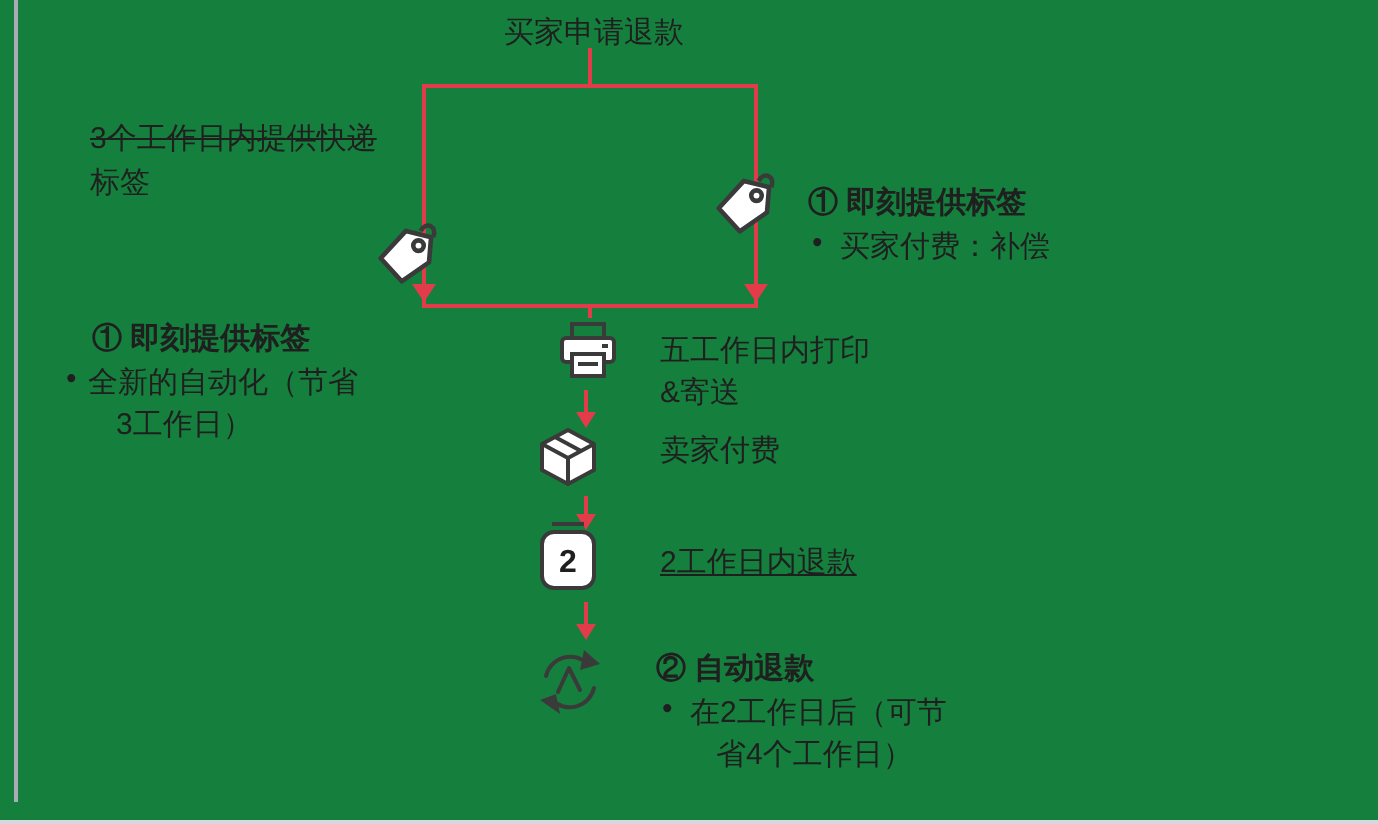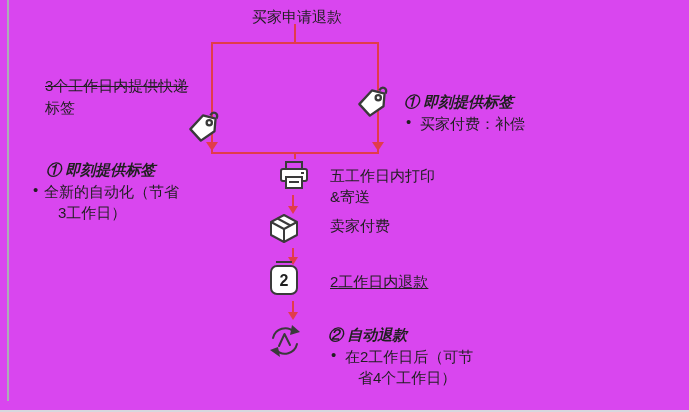--- a/index.html
+++ b/index.html
@@ -1,26 +1,26 @@
 <!DOCTYPE html>
 <html><head>
 <meta charset="utf-8">
 <style>
   html,body{margin:0;padding:0;background:#ffffff;}
   #stage{
     position:relative;
     width:689px;height:412px;
-    background:#d946ef;
+    background:#15803d;
     font-family:"Liberation Sans", sans-serif;
     overflow:hidden;
   }
   .abs{position:absolute;}
   .txt{font-size:15px;line-height:21px;color:#1f1f1f;white-space:nowrap;}
-  .bold{font-weight:bold;font-style:italic;}
-  .strike{text-decoration:line-through;margin-top:16px;}
+  .bold{font-weight:bold;}
+  .strike{text-decoration:line-through;}
   .redline{background:#e23c4b;}
   .tip-down{
     width:0;height:0;
     border-left:5px solid transparent;
     border-right:5px solid transparent;
     border-top:8px solid #e23c4b;
   }
   .tip-down.big{
     border-left-width:6px;
     border-right-width:6px;

